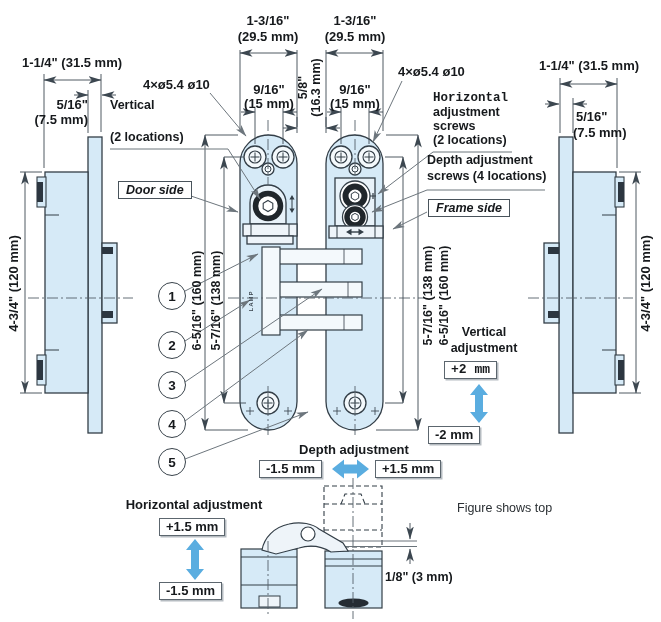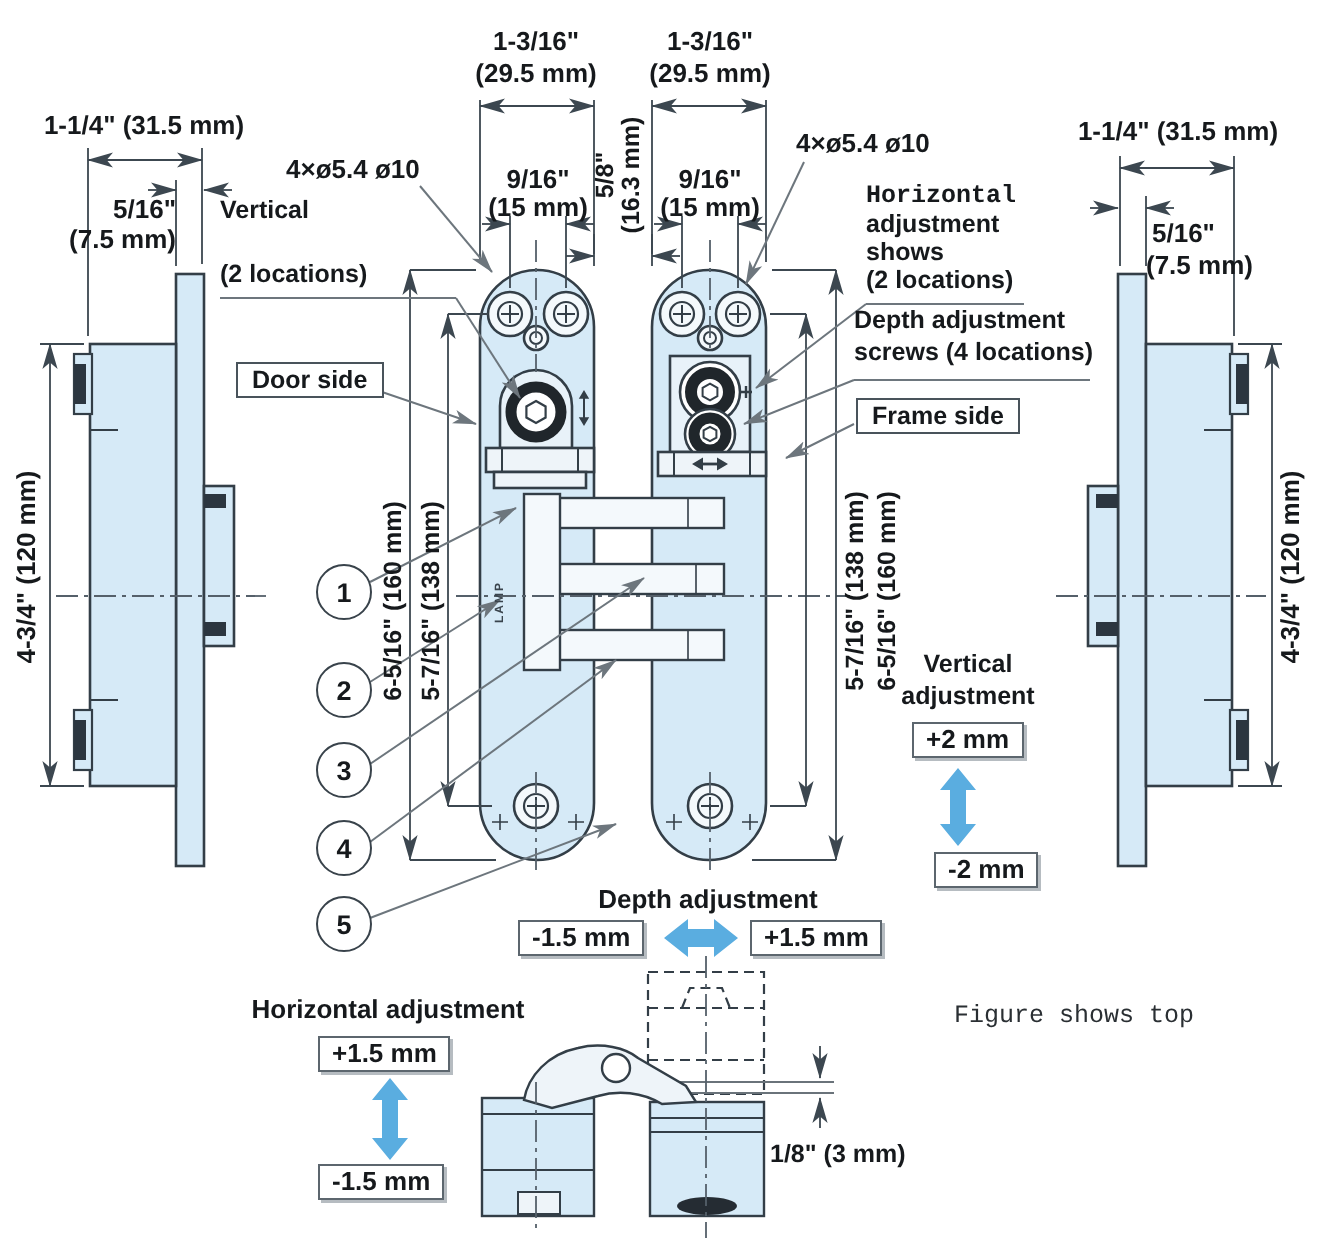--- a/index.html
+++ b/index.html
@@ -8,21 +8,21 @@
   #art{position:absolute;left:0;top:0;}
   .lbl{position:absolute;font-size:13px;font-weight:bold;line-height:15px;white-space:nowrap;}
   .sm{font-size:12.5px;}
   .ctr{text-align:center;}
   .rgt{text-align:right;}
   .rot{transform:rotate(-90deg);}
   .valbox{position:absolute;background:#fff;border:1.3px solid #5c666e;
           box-shadow:1.5px 1.5px 0 #b6bcc1;padding:0px 6px;font-size:13px;
           font-weight:bold;line-height:16px;white-space:nowrap;}
   .namebox{position:absolute;background:#fff;border:1.3px solid #49535b;
-           padding:1px 7px;font-size:12.5px;font-weight:bold;white-space:nowrap;}
+           padding:1px 7px;font-size:12.5px;font-weight:bold;white-space:nowrap;font-style:italic;}
   .numcirc{position:absolute;width:26px;height:26px;border:1.3px solid #39434b;
            border-radius:50%;background:#fff;font-size:13.5px;font-weight:bold;
            display:flex;align-items:center;justify-content:center;}
   .note{font-weight:normal;color:#2a2f33;font-size:12.5px;line-height:15px;}
   .stamp{position:absolute;font-size:6px;font-weight:bold;color:#3a444d;
          letter-spacing:1px;transform:rotate(-90deg);}
 </style>
 </head>
 <body>
 
@@ -258,45 +258,45 @@
 
 <div class="lbl ctr rot sm" style="left:130px;top:293px;width:134px;">6-5/16" (160 mm)</div>
 <div class="lbl ctr rot sm" style="left:149px;top:293px;width:134px;">5-7/16" (138 mm)</div>
 <div class="lbl ctr rot sm" style="left:361px;top:288px;width:134px;">5-7/16" (138 mm)</div>
 <div class="lbl ctr rot sm" style="left:377px;top:288px;width:134px;">6-5/16" (160 mm)</div>
 
 <div class="lbl sm" style="left:110px;top:98px;">Vertical</div>
 <div class="lbl sm" style="left:110px;top:130px;">(2 locations)</div>
 <div class="lbl sm" style="left:433px;top:91px;font-family:Liberation Mono, monospace;">Horizontal</div>
 <div class="lbl sm" style="left:433px;top:105px;">adjustment</div>
-<div class="lbl sm" style="left:433px;top:119px;">shows</div>
+<div class="lbl sm" style="left:433px;top:119px;">screws</div>
 <div class="lbl sm" style="left:433px;top:133px;">(2 locations)</div>
 <div class="lbl sm" style="left:427px;top:153px;">Depth adjustment</div>
 <div class="lbl sm" style="left:427px;top:169px;">screws (4 locations)</div>
 
 <div class="namebox" style="left:118px;top:181px;">Door side</div>
 <div class="namebox" style="left:428px;top:199px;">Frame side</div>
 
 <div class="numcirc" style="left:158px;top:282px;">1</div>
 <div class="numcirc" style="left:158px;top:331px;">2</div>
 <div class="numcirc" style="left:158px;top:371px;">3</div>
 <div class="numcirc" style="left:158px;top:410px;">4</div>
 <div class="numcirc" style="left:158px;top:448px;">5</div>
 
 <div class="stamp" style="left:240px;top:298px;">LAMP</div>
 
 <div class="lbl ctr sm" style="left:434px;top:325px;width:100px;">Vertical</div>
 <div class="lbl ctr sm" style="left:434px;top:341px;width:100px;">adjustment</div>
-<div class="valbox" style="left:456px;top:361px;">+2 mm</div>
-<div class="valbox" style="left:467px;top:426px;">-2 mm</div>
+<div class="valbox" style="left:444px;top:361px;font-family:Liberation Mono, monospace;">+2 mm</div>
+<div class="valbox" style="left:428px;top:426px;">-2 mm</div>
 
 <div class="lbl ctr" style="left:284px;top:442px;width:140px;">Depth adjustment</div>
 <div class="valbox" style="left:259px;top:460px;">-1.5 mm</div>
 <div class="valbox" style="left:375px;top:460px;">+1.5 mm</div>
 
 <div class="lbl ctr" style="left:104px;top:497px;width:180px;">Horizontal adjustment</div>
 <div class="valbox" style="left:159px;top:518px;">+1.5 mm</div>
 <div class="valbox" style="left:159px;top:582px;">-1.5 mm</div>
 
 <div class="lbl sm" style="left:385px;top:570px;">1/8" (3 mm)</div>
-<div class="lbl note" style="left:477px;top:501px;font-family:Liberation Mono, monospace;">Figure shows top</div>
+<div class="lbl note" style="left:457px;top:501px;">Figure shows top</div>
 
 </div>
 
 </body></html>

